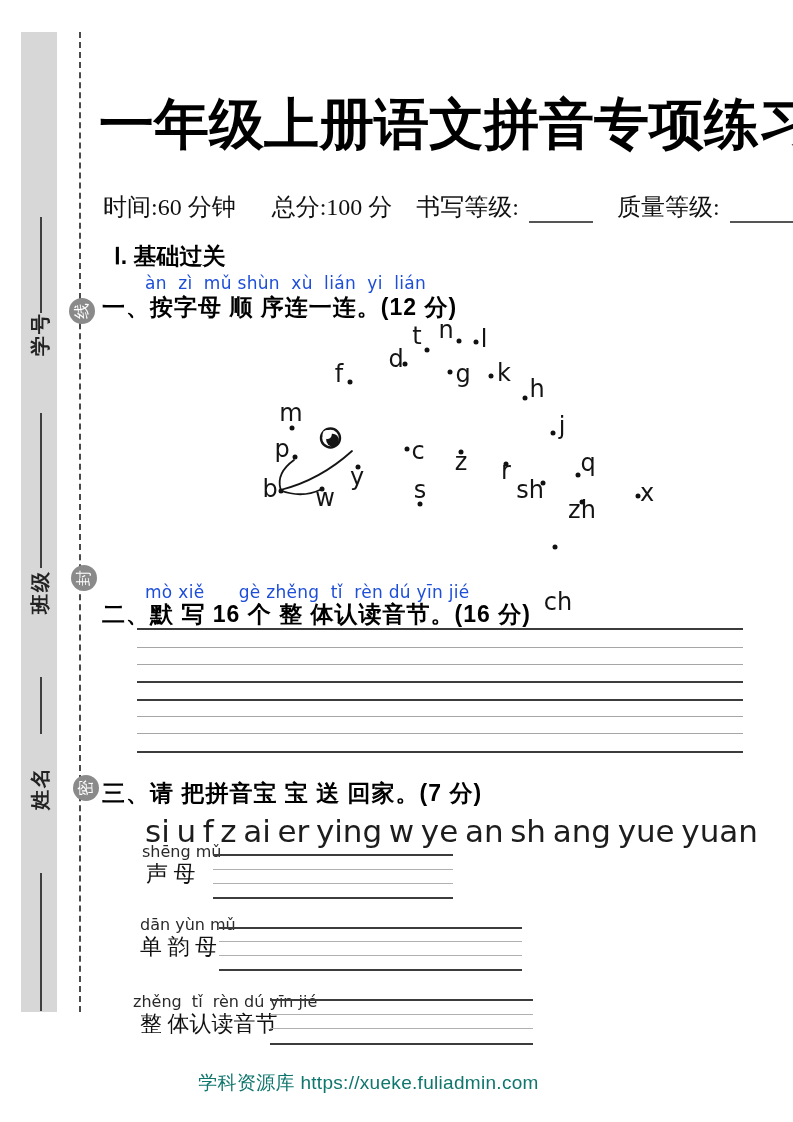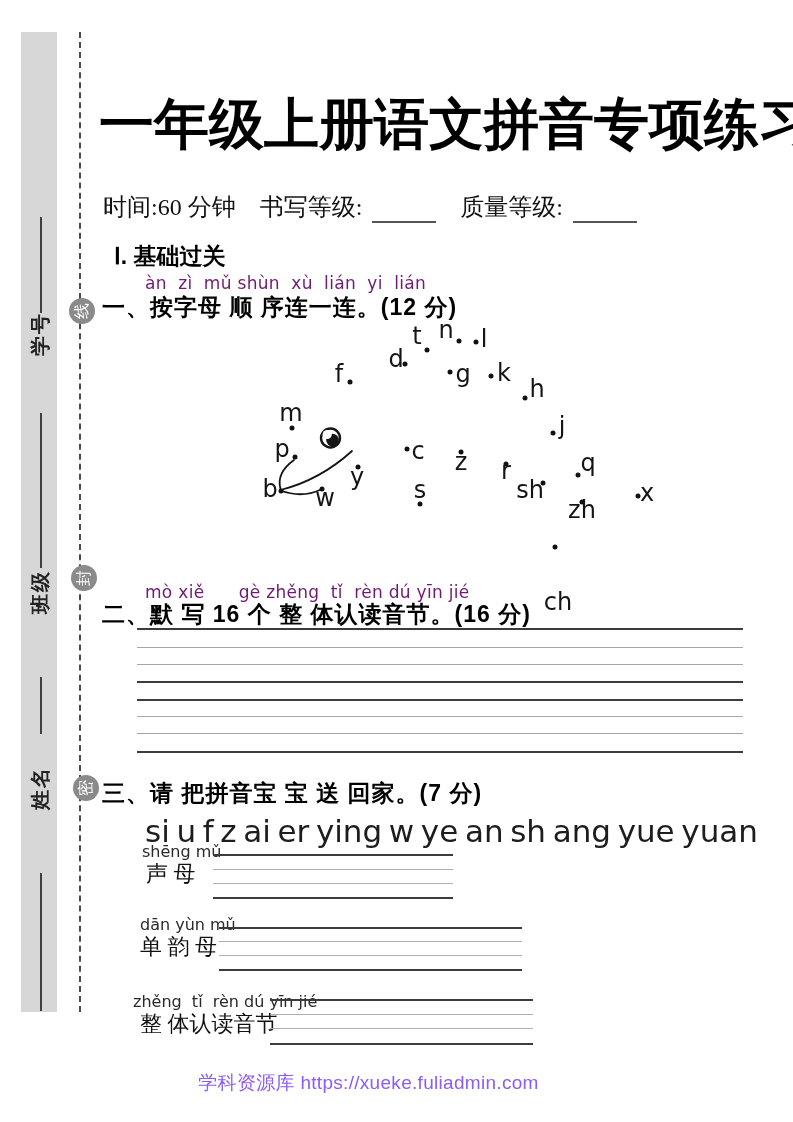--- a/index.html
+++ b/index.html
@@ -32,21 +32,21 @@
     position:absolute; left:103px; top:191px; display:flex; align-items:flex-end;
     font-family:"Liberation Serif", serif; font-size:24px; color:#111; white-space:nowrap;
   }
   .blank { display:inline-block; width:64px; height:26px; border-bottom:2px solid #555; }
   .g36 { margin-left:36px; } .g24 { margin-left:24px; } .g10 { margin-left:10px; }
 
   .sec-head { position:absolute; left:114px; top:241px; font-size:23px; font-weight:700; color:#000; }
 
   .q-pinyin {
     position:absolute; font-family:"DejaVu Sans", sans-serif; font-size:17px;
-    color:#701a75; white-space:pre; letter-spacing:0.3px;
+    color:#1d4ed8; white-space:pre; letter-spacing:0.3px;
   }
   .q-text { position:absolute; font-size:23px; font-weight:700; color:#000; letter-spacing:1px; white-space:pre; }
 
   
   .layer { position:absolute; left:0; top:0; width:793px; height:1122px; pointer-events:none; }
   .dot-letter {
     position:absolute; transform:translate(-50%,-55%);
     font-family:"DejaVu Sans", sans-serif; font-size:24px; color:#141414;
   }
   .dot { position:absolute; width:5px; height:5px; border-radius:50%; background:#111; transform:translate(-50%,-50%); }
@@ -63,21 +63,21 @@
   }
   .grp-pinyin { position:absolute; font-family:"DejaVu Sans", sans-serif; font-size:16px; color:#2a2a2a; white-space:pre; }
   .grp-label { position:absolute; font-family:"Liberation Serif", serif; font-size:22px; color:#111; white-space:pre; }
   .agrid { position:absolute; }
   .agrid .gl { position:absolute; left:0; width:100%; }
   .agrid .gl.t { height:2px; background:#3c3c3c; }
   .agrid .gl.n { height:1px; background:#b0b0b0; }
 
   .footer {
     position:absolute; left:0; top:1070px; width:737px; text-align:center;
-    font-size:19px; color:#8b5cf6; letter-spacing:0.3px;
+    font-size:19px; color:#0f766e; letter-spacing:0.3px;
   }
 </style>
 </head>
 <body>
 
 <div id="page">
 
   <div class="strip"></div>
   <div class="vline" style="top:217px;height:96px;"></div>
   <div class="vlabel" style="top:323px;">学号</div>
@@ -88,20 +88,21 @@
   <div class="vline" style="top:873px;height:138px;"></div>
 
   <div class="dashline"></div>
   <div class="seal" style="left:69px;top:298px;">线</div>
   <div class="seal" style="left:71px;top:565px;">封</div>
   <div class="seal" style="left:73px;top:775px;">密</div>
 
   <div class="title">一年级上册语文拼音专项练习</div>
   <div class="infoline">
     <span>时间:60 分钟</span>
+    <span class="g36">总分:100 分</span>
     <span class="g24">书写等级:</span>
     <span class="blank g10"></span>
     <span class="g24">质量等级:</span>
     <span class="blank g10"></span>
   </div>
 
   <div class="sec-head">Ⅰ. 基础过关</div>
 
   <div class="q-pinyin" style="left:145px;top:273px;">àn  zì  mǔ shùn  xù  lián  yi  lián</div>
   <div class="q-text" style="left:102px;top:292px;">一、按字母 顺 序连一连。(12 分)</div>

